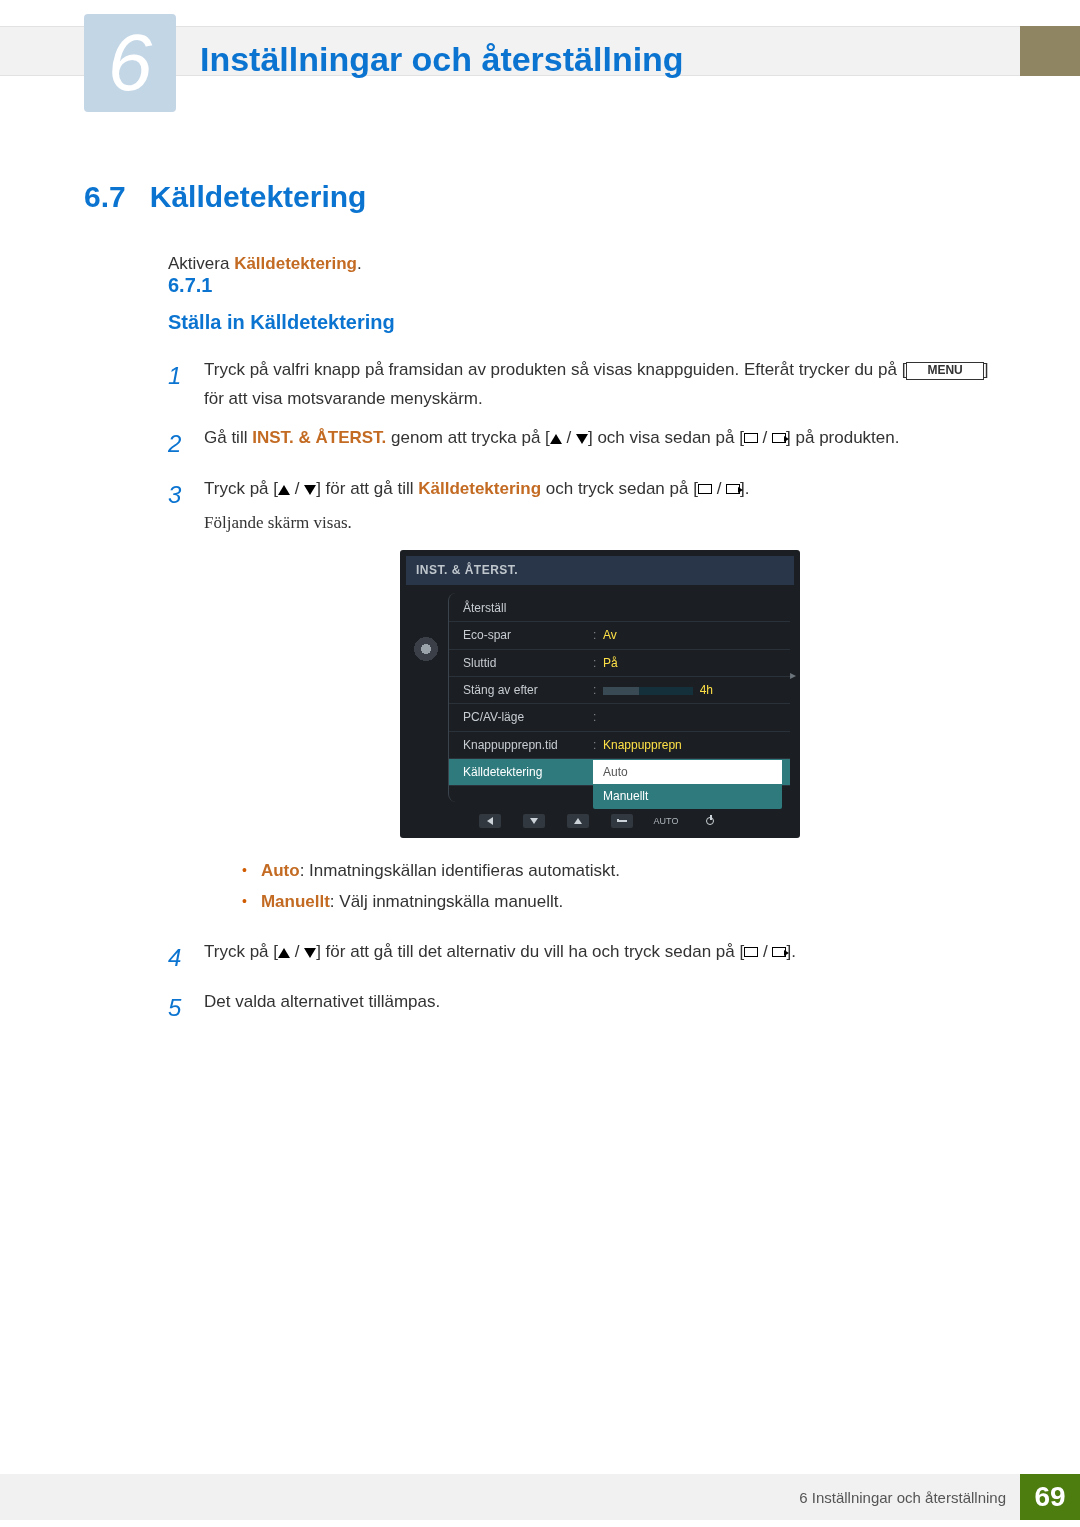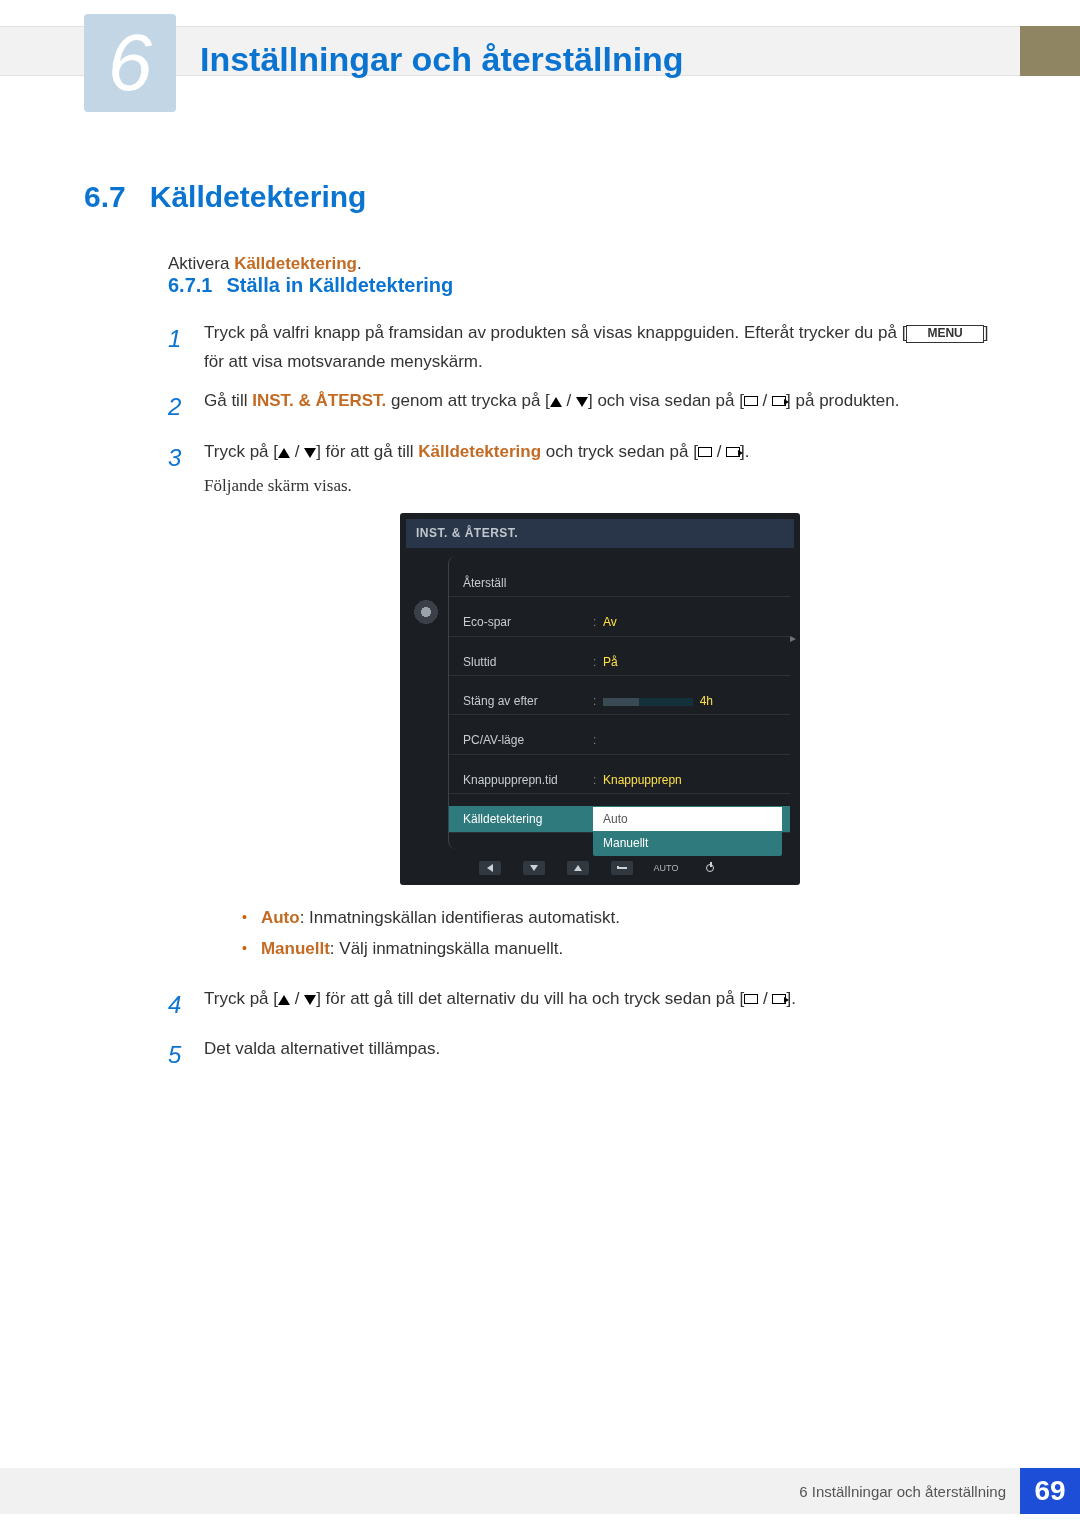--- a/index.html
+++ b/index.html
@@ -65,21 +65,21 @@
   .section-head {
     display: flex;
     align-items: baseline;
     gap: 24px;
     margin-bottom: 40px;
   }
   .section-num { font-size: 30px; color: #0b74d1; font-weight: 700; }
   .section-title { font-size: 30px; color: #0b74d1; font-weight: 700; }
   .intro { margin-left: 84px; font-size: 17px; }
   .orange { color: #c36b23; font-weight: 700; }
-  .subsection { margin-left: 84px; display: flex; gap: 14px; font-size: 20px; color: #0b74d1; font-weight: 700; margin-bottom: 22px; }
+  .subsection { margin-left: 84px; display: flex; gap: 14px; font-size: 20px; color: #0b74d1; font-weight: 700; margin-bottom: 22px; flex-direction: column; }
   .steps { margin-left: 84px; }
   .step { display: flex; gap: 18px; font-size: 17px; line-height: 1.7; margin-bottom: 10px; }
   .step-num { font-size: 24px; font-style: italic; color: #0b74d1; min-width: 18px; font-weight: 400; }
   .step-text { flex: 1; }
   .menu-key {
     display: inline-block;
     border: 1px solid #333;
     padding: 0 20px;
     font-size: 12px;
     font-weight: 700;
@@ -106,21 +106,21 @@
   .osd-body { display:flex; padding: 8px 4px 4px; gap:6px; }
   .osd-gear {
     width: 28px; height: 28px;
     margin: 42px 2px 0 2px;
     border-radius: 50%;
     background: radial-gradient(circle at center, #9aa3aa 0 5px, #3b4048 5px 12px, transparent 12px);
     position: relative;
     flex-shrink: 0;
   }
   .osd-list { flex:1; border-left:1px solid #3b434c; border-radius: 8px 0 0 8px; padding: 2px 0; overflow: visible; }
-  .osd-row { display:flex; align-items:center; padding:3px 8px 3px 14px; border-bottom:1px solid #2b3138;margin-top:12px; }
+  .osd-row { display:flex; align-items:center; padding:3px 8px 3px 14px; border-bottom:1px solid #2b3138; }
   .osd-row:last-child { border-bottom:none; }
   .osd-label { width: 130px; color:#c7cdd3; }
   .osd-colon { width:10px; color:#7f878e; }
   .osd-val { flex:1; color:#fde047; }
   .osd-row.sel { background:#2e7a7d; color:#fff; }
   .osd-row.sel .osd-label, .osd-row.sel .osd-val { color:#fff; }
   .osd-bar { display:inline-block; width:90px; height:8px; background:#14303a; position:relative; vertical-align:middle; }
   .osd-bar::after { content:""; position:absolute; left:0; top:0; bottom:0; width:40%; background:#3a4a55; }
   .osd-dropdown { position:relative; }
   .osd-dropdown-box { position:absolute; left:144px; right:8px; top:1px; background:#2e7a7d; border-radius:2px; }
@@ -137,32 +137,32 @@
   .osd-fbtn .enter { width:10px;height:3px;border-left:2px solid #cbd2d8;border-bottom:2px solid #cbd2d8; position:relative; top:-1px;}
   .osd-fbtn .pwr { width:8px;height:8px;border:1.5px solid #cbd2d8;border-radius:50%; position:relative; }
   .osd-fbtn .pwr::after { content:""; position:absolute; left:3px; top:-3px; width:1.5px; height:5px; background:#cbd2d8; }
 
   .bullets { margin-left: 38px; margin-bottom:10px; }
   .bullet { display:flex; gap:14px; font-size:17px; line-height:1.8; }
   .dot { color:#d05b00; font-size:14px; line-height:2; }
 
   .footer {
     position:absolute;
-    left:0; right:0; bottom:13px;
+    left:0; right:0; bottom:7px;
     height:46px;
     background:#f1f1f1;
     display:flex;
     align-items:stretch;
     justify-content:flex-end;
   }
   .footer-accent { width:84px; background:#9a9071; }
   .footer-text { display:flex; align-items:center; padding:0 14px; font-size:15px; color:#555; }
   .footer-page {
     width:60px;
-    background:#1d4ed8;
+    background:#4d7c0f;
     color:#fff;
     font-size:28px;
     font-weight:700;
     display:flex;
     align-items:center;
     justify-content:center;
   }
 </style>
 </head>
 <body>

